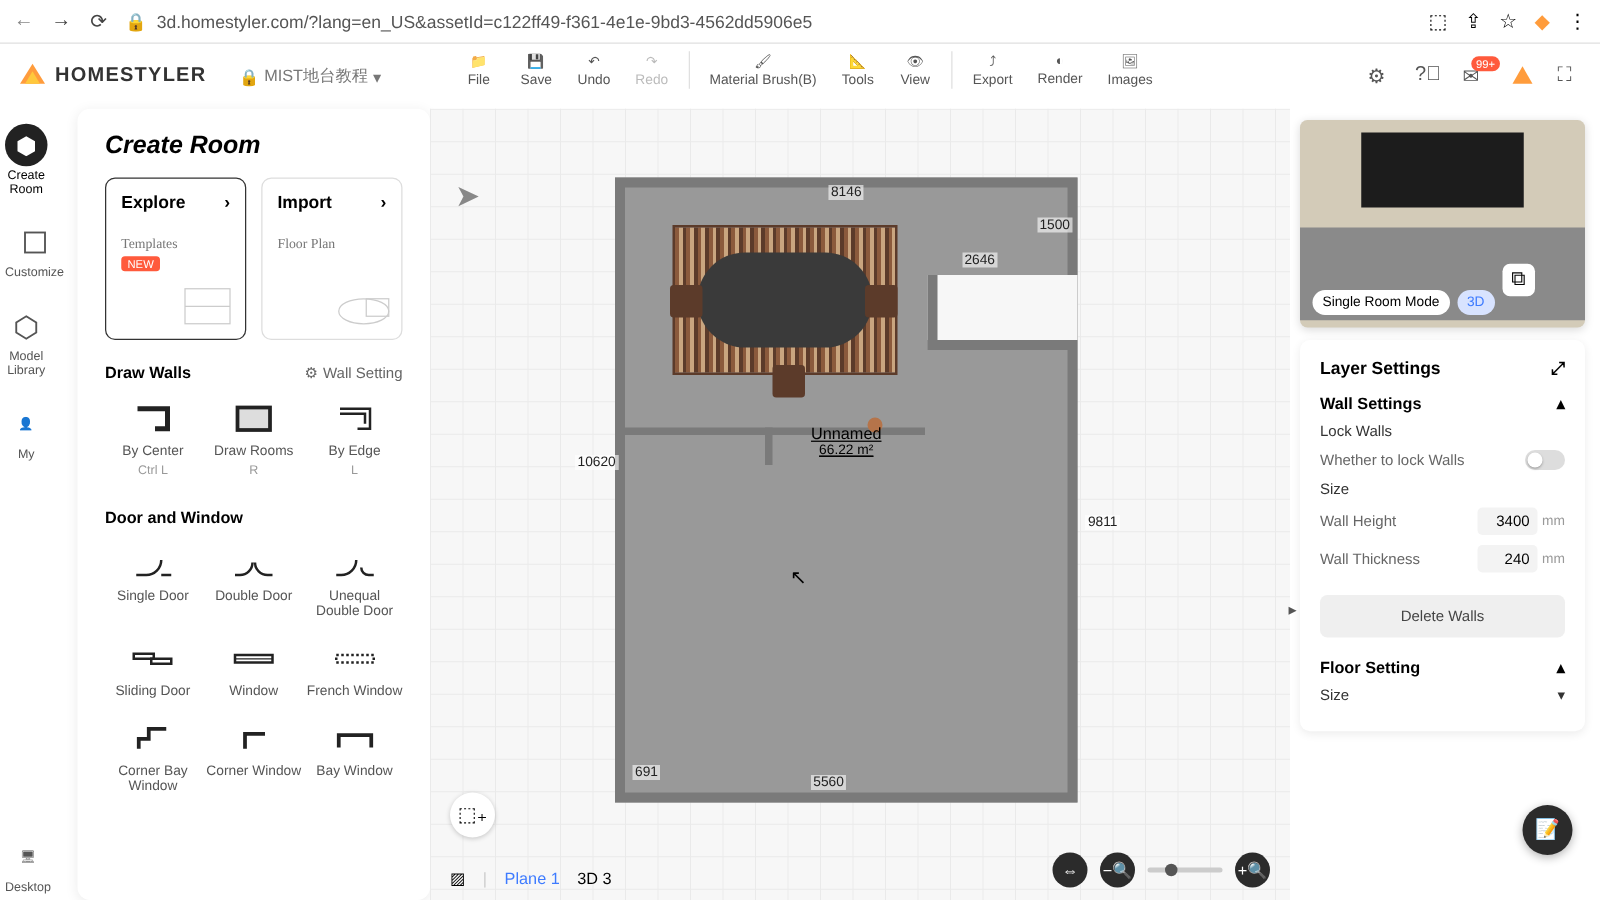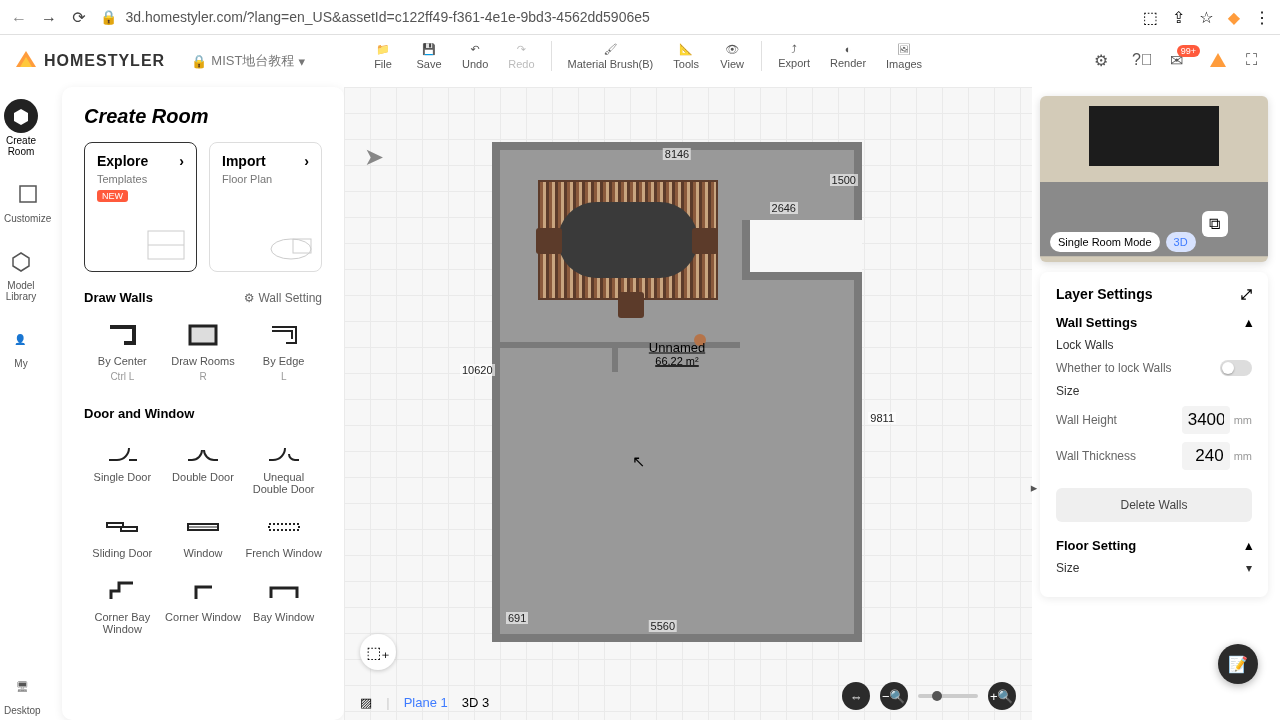--- a/index.html
+++ b/index.html
@@ -35,21 +35,21 @@
 .rail-btn .circle.light { background: transparent; }
 .rail-spacer { flex: 1; }
 
 
 .sidebar { position: absolute; left: 62px; top: 87px; width: 282px; height: calc(100% - 87px); background: #fff; border-radius: 10px; box-shadow: 0 2px 10px rgba(0,0,0,0.08); padding: 18px 22px; overflow-y: auto; }
 .sidebar h2 { font-size: 20px; margin-bottom: 14px; font-style: italic; }
 .card-row { display: flex; gap: 12px; margin-bottom: 18px; }
 .card { flex: 1; border: 1.5px solid #ddd; border-radius: 8px; padding: 10px 12px; cursor: pointer; position: relative; height: 130px; }
 .card.active { border-color: #333; }
 .card-title { display: flex; align-items: center; justify-content: space-between; font-weight: 600; font-size: 14px; }
-.card-sub { font-size: 11px; color: #777; margin-top: 4px; }
+.card-sub { font-size: 11px; color: #777; margin-top: 20px; font-family: Liberation Serif, serif; }
 .new-tag { background: #ff5a3c; color: #fff; font-size: 9px; padding: 1px 5px; border-radius: 3px; display: inline-block; margin-top: 4px; }
 .card-art { position: absolute; right: 6px; bottom: 6px; width: 48px; height: 40px; }
 
 .section-head { display: flex; justify-content: space-between; align-items: center; font-weight: 600; font-size: 13px; margin: 14px 0 10px; }
 .section-head .sub { font-weight: normal; font-size: 12px; color: #666; display: flex; align-items: center; gap: 4px; }
 .grid3 { display: grid; grid-template-columns: repeat(3,1fr); gap: 8px 4px; }
 .grid-item { display: flex; flex-direction: column; align-items: center; gap: 4px; font-size: 11px; color: #555; text-align: center; cursor: pointer; padding: 4px 0; }
 .grid-item .shortcut { font-size: 10px; color: #999; }
 .icon-box { width: 40px; height: 32px; display: flex; align-items: center; justify-content: center; }
 
@@ -84,21 +84,21 @@
 .preview-mode .tag.active { background: #d8e3ff; color: #3e7bff; }
 .preview-mode .sq { width: 26px; height: 26px; background: #fff; border-radius: 6px; display: flex; align-items: center; justify-content: center; }
 
 .settings { background: #fff; border-radius: 8px; padding: 14px 16px; box-shadow: 0 2px 8px rgba(0,0,0,0.08); font-size: 13px; }
 .settings h3 { font-size: 14px; display: flex; justify-content: space-between; margin-bottom: 12px; }
 .setting-sec-title { font-size: 13px; font-weight: 600; margin: 10px 0 8px; display: flex; justify-content: space-between; align-items: center; }
 .setting-row { display: flex; justify-content: space-between; align-items: center; margin: 8px 0; font-size: 12px; color: #666; }
 .toggle { width: 32px; height: 16px; background: #ddd; border-radius: 10px; position: relative; cursor: pointer; }
 .toggle .knob { width: 12px; height: 12px; background: #fff; border-radius: 50%; position: absolute; top: 2px; left: 2px; box-shadow: 0 1px 2px rgba(0,0,0,0.3); }
 .input-unit { display: flex; align-items: center; gap: 4px; }
-.input-unit input { width: 48px; text-align: right; border: none; font-size: 17px; background: #f3f3f3; padding: 4px 6px; border-radius: 4px; }
+.input-unit input { width: 48px; text-align: right; border: none; font-size: 12px; background: #f3f3f3; padding: 4px 6px; border-radius: 4px; }
 .input-unit .unit { font-size: 11px; color: #999; }
 .delete-btn { width: 100%; padding: 10px; background: #efefef; border: none; border-radius: 6px; font-size: 12px; color: #444; cursor: pointer; margin-top: 10px; }
 .expand-handle { position: absolute; left: -12px; top: 200px; width: 12px; height: 30px; display: flex; align-items: center; justify-content: center; color: #555; cursor: pointer; }
 
 .fab { position: absolute; right: 22px; bottom: 36px; width: 40px; height: 40px; border-radius: 50%; background: #2b2b2b; color: #fff; display: flex; align-items: center; justify-content: center; cursor: pointer; box-shadow: 0 2px 8px rgba(0,0,0,0.3); }
 .cursor { position: absolute; left: 632px; top: 452px; font-size: 16px; color: #000; pointer-events: none; }
 
 svg { display: block; }
 </style>
 </head>

